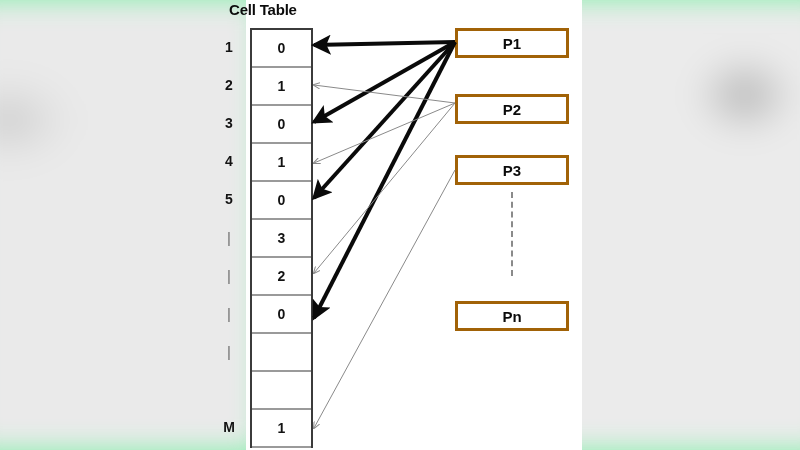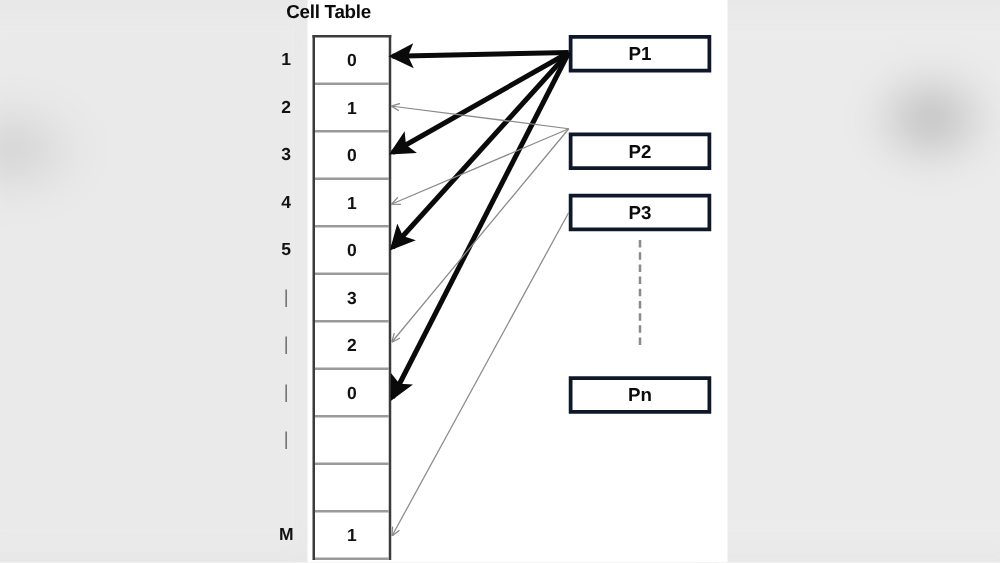--- a/index.html
+++ b/index.html
@@ -5,21 +5,21 @@
   html, body {
     margin: 0;
     padding: 0;
     background: #ffffff;
   }
   #stage {
     position: relative;
     width: 800px;
     height: 450px;
     overflow: hidden;
-    background: #e5e5e5;
+    background: #86efac;
     font-family: "Liberation Sans", sans-serif;
   }
 
   
   .side-blur {
     position: absolute;
     top: 0;
     height: 450px;
     filter: blur(14px);
     opacity: 1;
@@ -107,21 +107,21 @@
     color: #6e6e6e;
     font-size: 15px;
   }
 
   
   .proc-box {
     position: absolute;
     left: 455px;
     width: 114px;
     height: 30px;
-    border: 3px solid #0f172a;
+    border: 3px solid #a16207;
     background: #ffffff;
     box-sizing: border-box;
     display: flex;
     align-items: center;
     justify-content: center;
   }
   .proc-label {
     font-weight: bold;
     font-size: 15px;
     color: #0b0b0b;
@@ -193,21 +193,21 @@
       </div>
       <div class="cell-row">
         <div class="cell-value">1</div>
       </div>
     </div>
 
   <div id="proc-boxes">
       <div class="proc-box" style="top: 28px;">
         <span class="proc-label">P1</span>
       </div>
-      <div class="proc-box" style="top: 106px;">
+      <div class="proc-box" style="top: 94px;">
         <span class="proc-label">P2</span>
       </div>
       <div class="proc-box" style="top: 155px; justify-content: center;">
         <span class="proc-label">P3</span>
       </div>
       <div class="proc-box" style="top: 301px;">
         <span class="proc-label">Pn</span>
       </div>
     </div>
 

